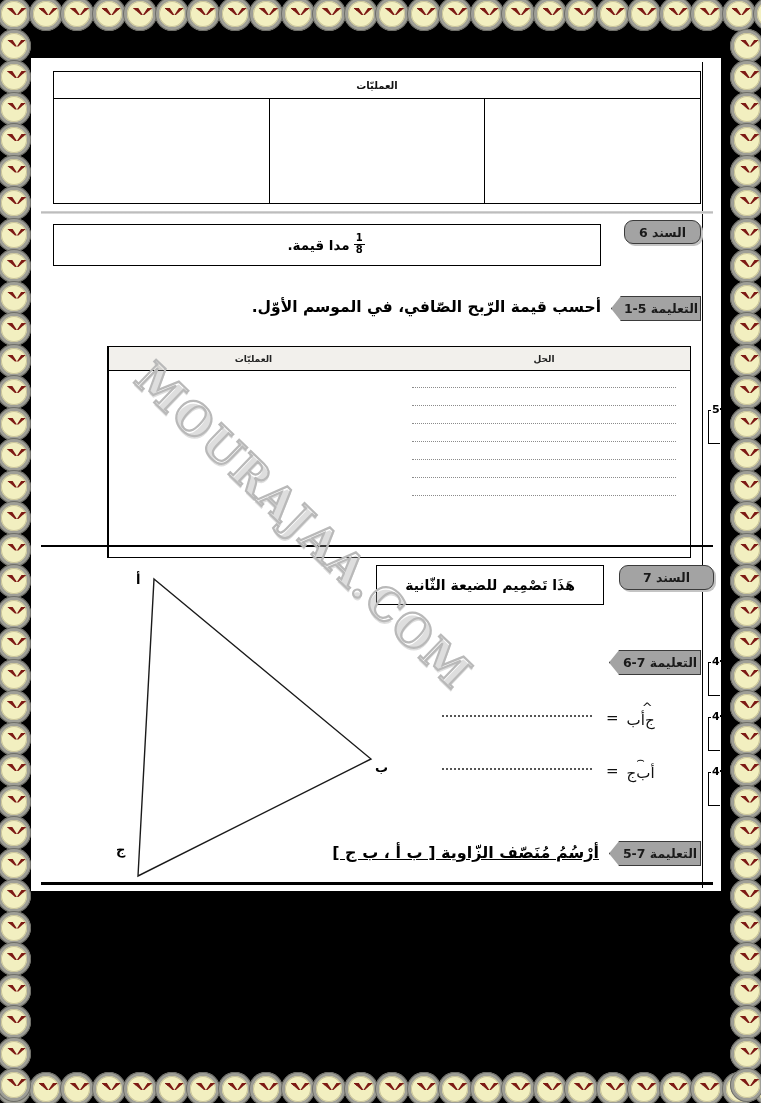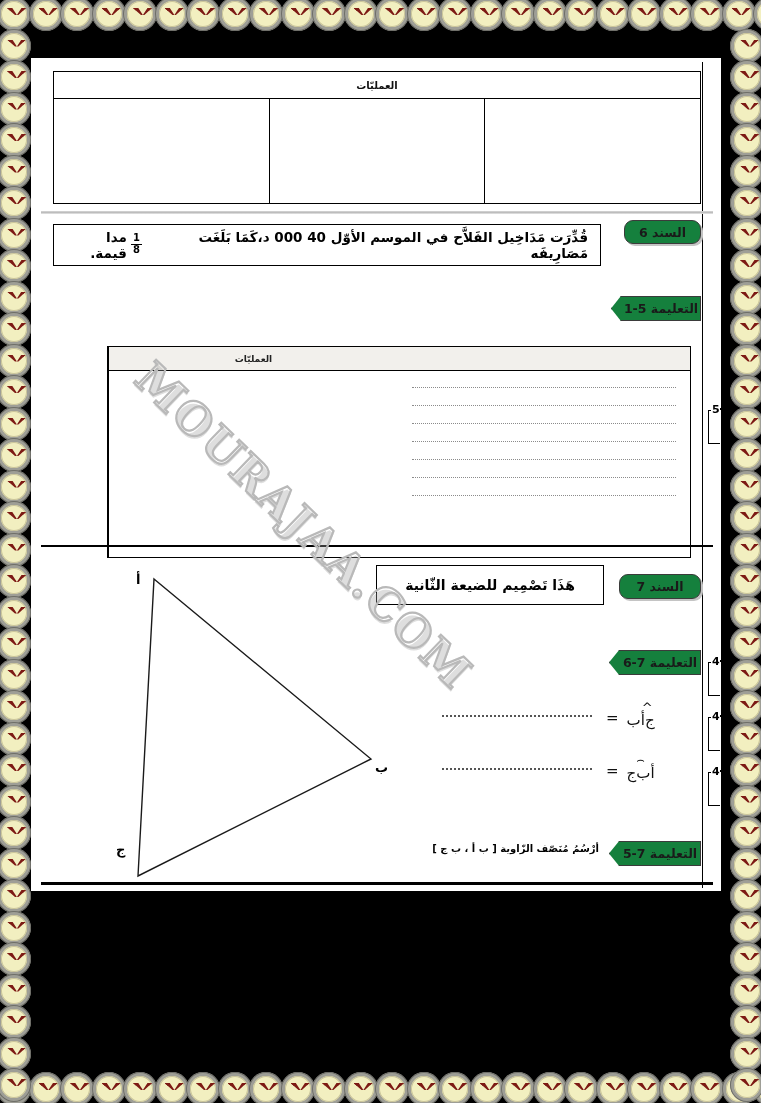--- a/index.html
+++ b/index.html
@@ -84,21 +84,21 @@
 
   .hrule-thick {
     position: absolute; left: 0; width: 672px; height: 3px;
     background: linear-gradient(#d8d8d8,#bdbdbd,#e8e8e8);
   }
 
   
   .chip {
     position: absolute;
     display: flex; align-items: center; justify-content: center;
-    background: #15803d;
+    background: #a3a3a3;
     border: 1.4px solid #3b3b3b;
     font-size: 12.5px; font-weight: bold; color: #1a1a1a;
     direction: rtl;
     box-shadow: 2px 2px 0 #c4c4c4;
   }
   .chip.rounded { border-radius: 9px; }
   .chip.arrow {
     clip-path: polygon(100% 0, 100% 100%, 11% 100%, 0 50%, 11% 0);
     padding-left: 10px;
     box-shadow: none;
@@ -255,56 +255,57 @@
         <div class="ops-col"></div>
       </div>
     </div>
 
     <div class="hrule-thick" style="top:149px;"></div>
 
     <div class="chip rounded" style="left:583px; top:158px; width:77px; height:24px;">السند 6</div>
 
     <div class="cbox" style="left:12px; top:162px; width:548px; height:42px; font-size:13.5px;">
       <span style="display:flex; align-items:center; justify-content:center; width:100%; gap:2px;">
-        <span>قُدِّرَت مَدَاخِيل الفَلاَّح  في الموسم الأوّل 40 000 د،كَمَا بَلَغَت مَصَارِيفَه</span>
         <span class="frac">
           <span class="num">1</span>
           <span class="den">8</span>
         </span>
         <span>مدا قيمة.</span>
       </span>
     </div>
 
     <div class="chip arrow" style="left:570px; top:234px; width:90px; height:25px;">التعليمة 5-1</div>
 
+    <div class="instr" style="left:215px; top:236px; width:345px; text-align:right; font-size:15.5px;">أحسب قيمة الرّبح الصّافي، في الموسم الأوّل.</div>
 
     <div class="sol-table" style="left:66px; top:284px; width:584px; height:212px;">
       <div class="sol-head">
         <div class="sol-c-ops">العمليّات</div>
+        <div class="sol-c-sol">الحل</div>
       </div>
       <div class="sol-body">
         <div class="sol-c-ops"></div>
         <div class="sol-c-sol">
           <div class="dotlines">
             <div class="dotline"></div>
             <div class="dotline"></div>
             <div class="dotline"></div>
             <div class="dotline"></div>
             <div class="dotline"></div>
             <div class="dotline"></div>
             <div class="dotline"></div>
           </div>
         </div>
       </div>
     </div>
 
     <div class="hrule-thick" style="top:483px; background:#ffffff; height:1px;"></div>
     <div style="position:absolute; left:0; top:483px; width:672px; height:2px; background:#000;"></div>
 
-    <div class="chip rounded" style="left:578px; top:503px; width:82px; height:25px;margin-top:9px;">السند 7</div>
+    <div class="chip rounded" style="left:578px; top:503px; width:95px; height:25px;">السند 7</div>
 
     <div class="cbox" style="left:335px; top:503px; width:228px; height:40px; font-size:14px; justify-content:center;">هَذَا تَصْمِيم للضيعة الثّانية</div>
 
     <div class="chip arrow" style="left:568px; top:588px; width:92px; height:25px;">التعليمة 7-6</div>
 
 
     <div class="ans-row" style="left:395px; top:645px;">
       <span class="angle">
         <span>ج</span><span style="position:relative; display:inline-block;">
           <span class="hat" style="left:1px; top:-10px;">^</span>
@@ -321,21 +322,21 @@
           <span class="hat" style="left:0px; top:-11px;">⌢</span>
           <span>ب</span>
         </span><span>ج</span>
       </span>
       <span style="margin:0 8px;">=</span>
       <span class="dots-fill"></span>
     </div>
 
     <div class="chip arrow" style="left:568px; top:779px; width:92px; height:25px;">التعليمة 7-5</div>
 
-    <div class="instr" style="left:330px; top:781px; width:228px; text-align:right; font-size:10px;">أرْسُمُ مُنَصّف  الزّاوية [ ب أ ، ب ج ]</div>
+    <div class="instr" style="left:330px; top:781px; width:228px; text-align:right; font-size:16px;text-decoration:underline;">أرْسُمُ مُنَصّف  الزّاوية [ ب أ ، ب ج ]</div>
 
     <div class="figure" style="left:40px; top:502px;">
       <svg width="360" height="330" viewBox="0 0 360 330">
         <polygon points="73,15 290,195 57,312" fill="none" stroke="#1a1a1a" stroke-width="1.4"></polygon>
       </svg>
       <span class="vlabel" style="left:55px; top:8px;">أ</span>
       <span class="vlabel" style="left:294px; top:196px;">ب</span>
       <span class="vlabel" style="left:35px; top:278px;">ج</span>
     </div>
 

